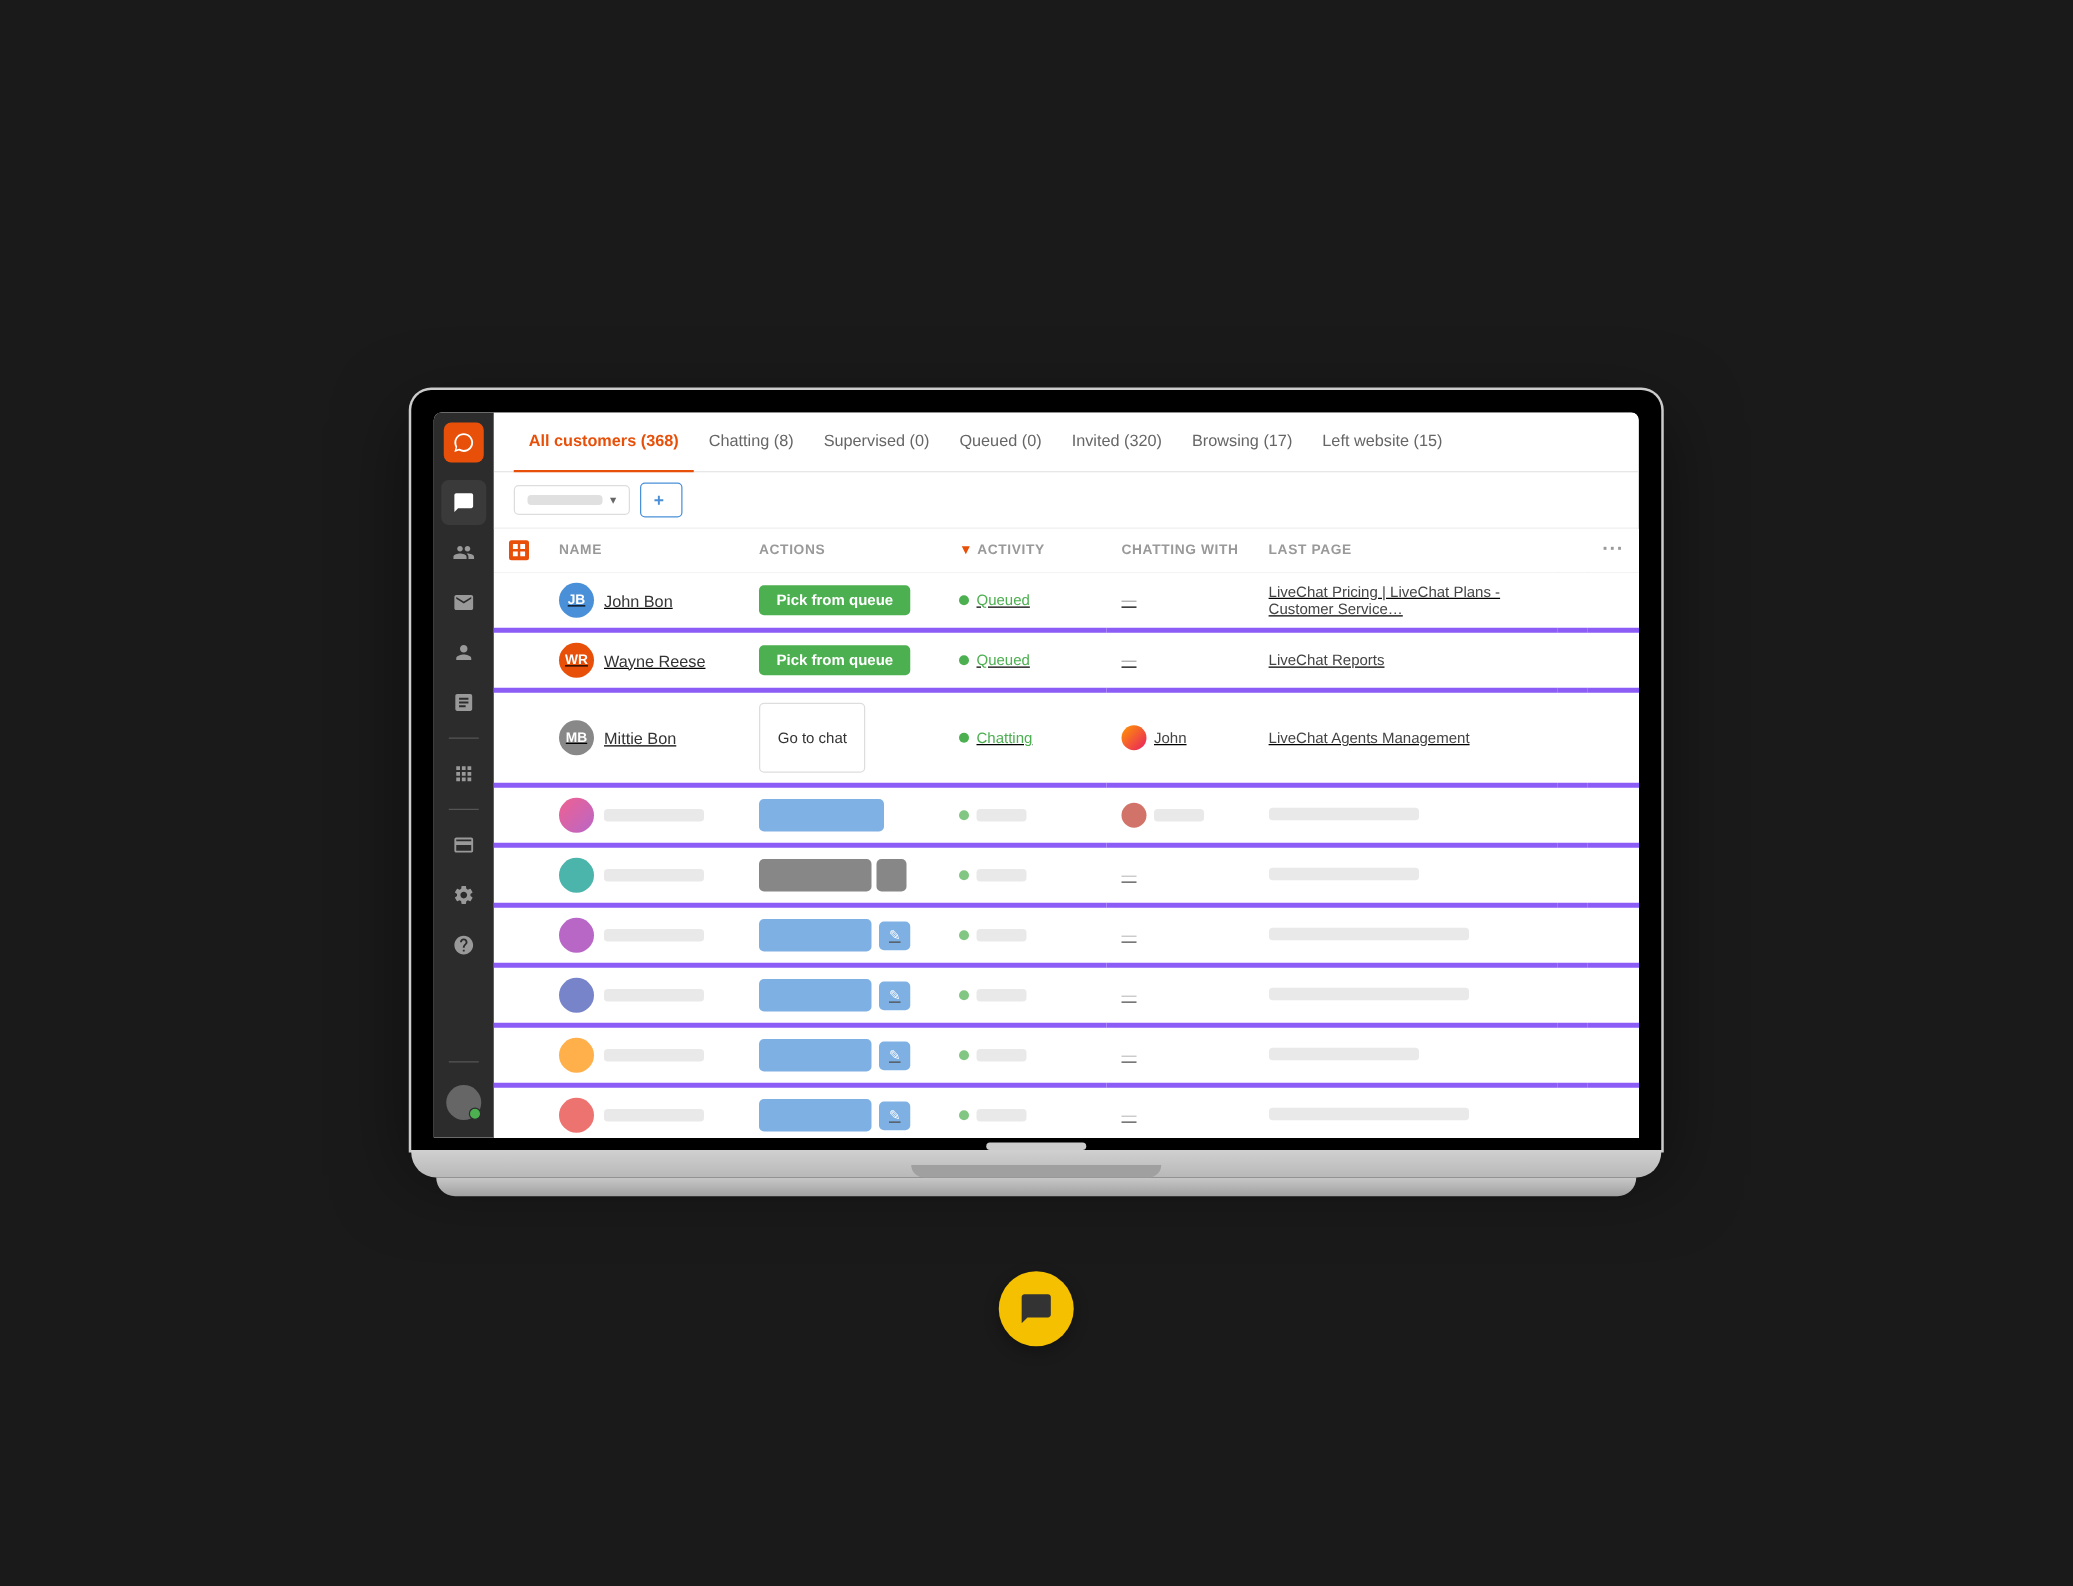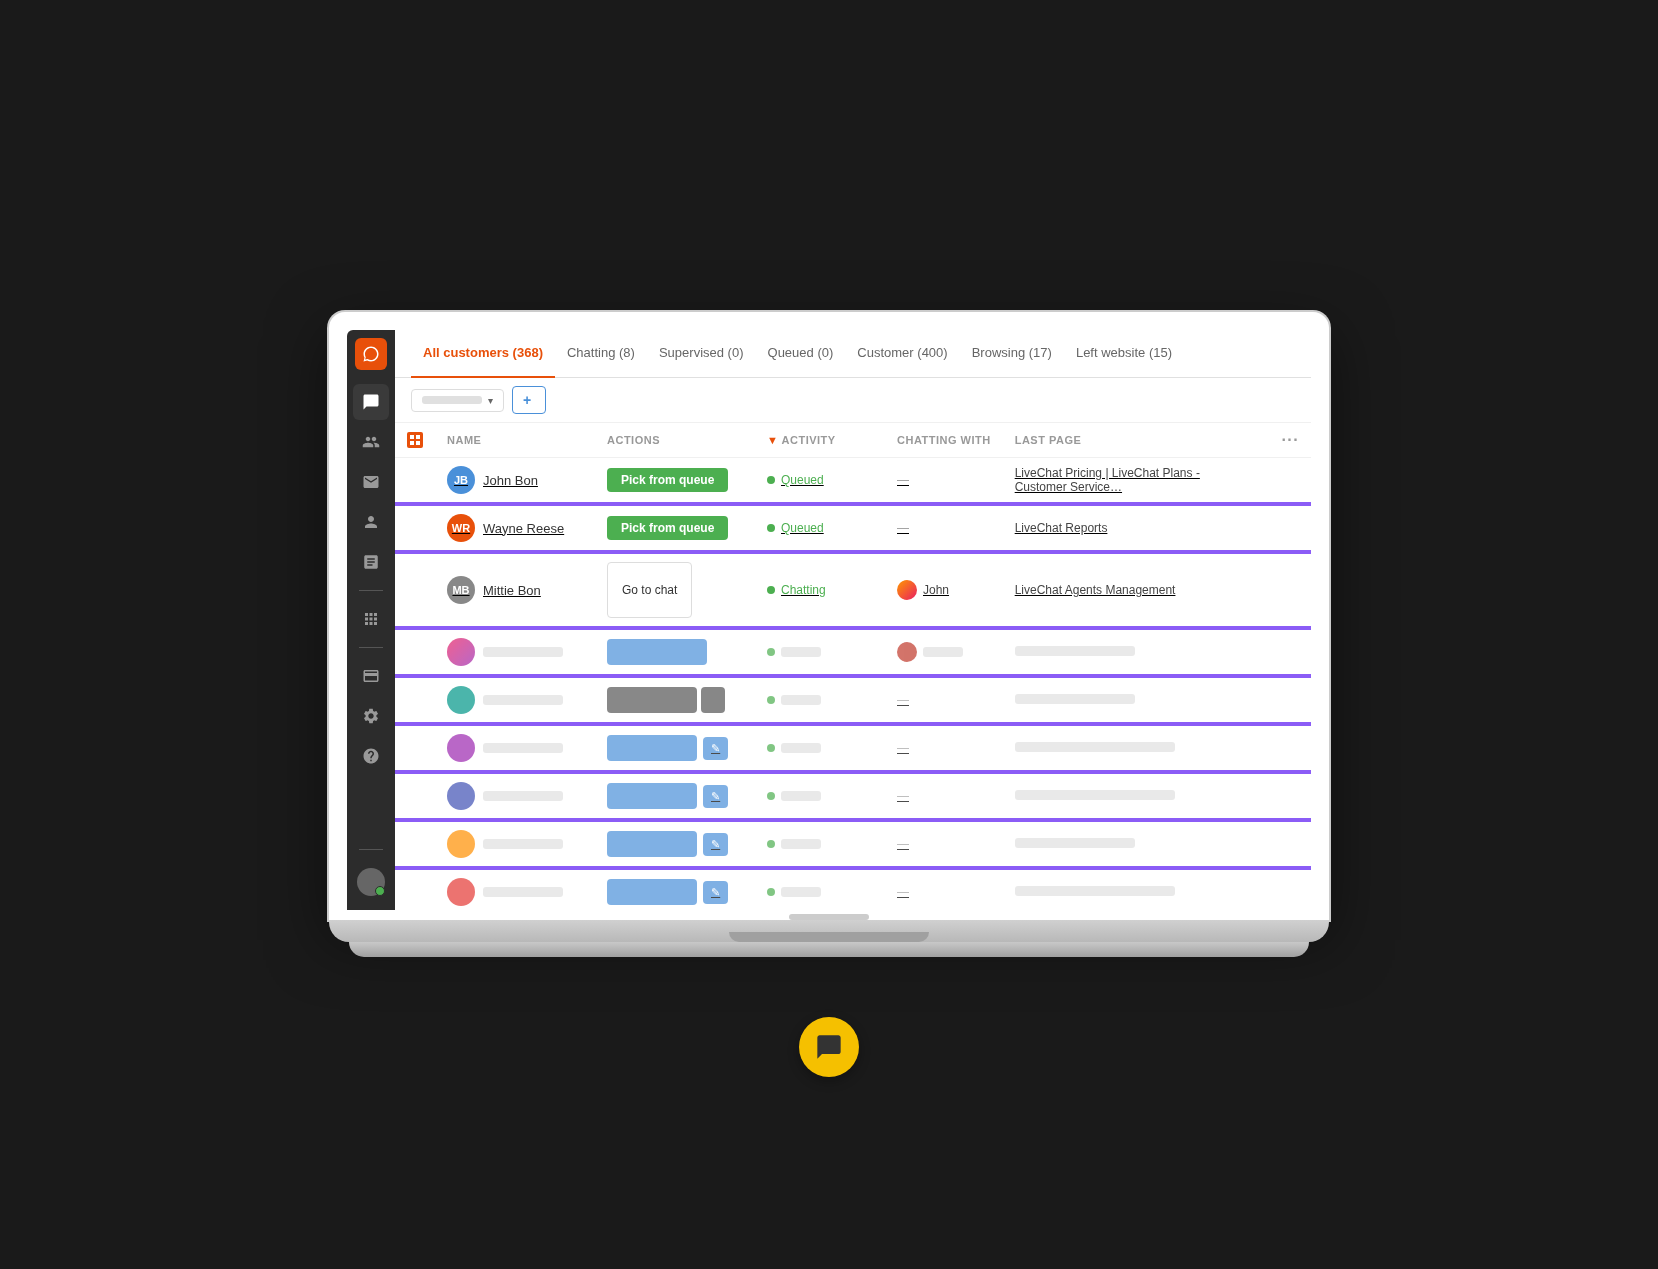--- a/index.html
+++ b/index.html
@@ -12,21 +12,21 @@
       font-family: -apple-system, BlinkMacSystemFont, 'Segoe UI', sans-serif;
     }
 
     .laptop-wrapper {
       position: relative;
       width: 1000px;
       margin: 0 auto;
     }
 
     .laptop-screen-bezel {
-      background: #ffffff;
+      background: #000000;
       border-radius: 16px 16px 0 0;
       padding: 18px 18px 0 18px;
       box-shadow: 0 0 0 2px #ccc, 0 20px 60px rgba(0,0,0,0.5);
     }
 
     .laptop-screen {
       background: #fff;
       border-radius: 6px 6px 0 0;
       overflow: hidden;
       display: flex;
@@ -573,21 +573,21 @@
           <div class="tab">
             <span>Chatting</span>&nbsp;(<span>8</span>)
           </div>
           <div class="tab">
             <span>Supervised</span>&nbsp;(<span>0</span>)
           </div>
           <div class="tab">
             <span>Queued</span>&nbsp;(<span>0</span>)
           </div>
           <div class="tab">
-            <span>Customer</span>&nbsp;(<span>400</span>)
+            <span>Invited</span>&nbsp;(<span>320</span>)
           </div>
           <div class="tab">
             <span>Browsing</span>&nbsp;(<span>17</span>)
           </div>
           <div class="tab">
             <span>Left website</span>&nbsp;(<span>15</span>)
           </div>
         </div>
 
         <div class="toolbar">

